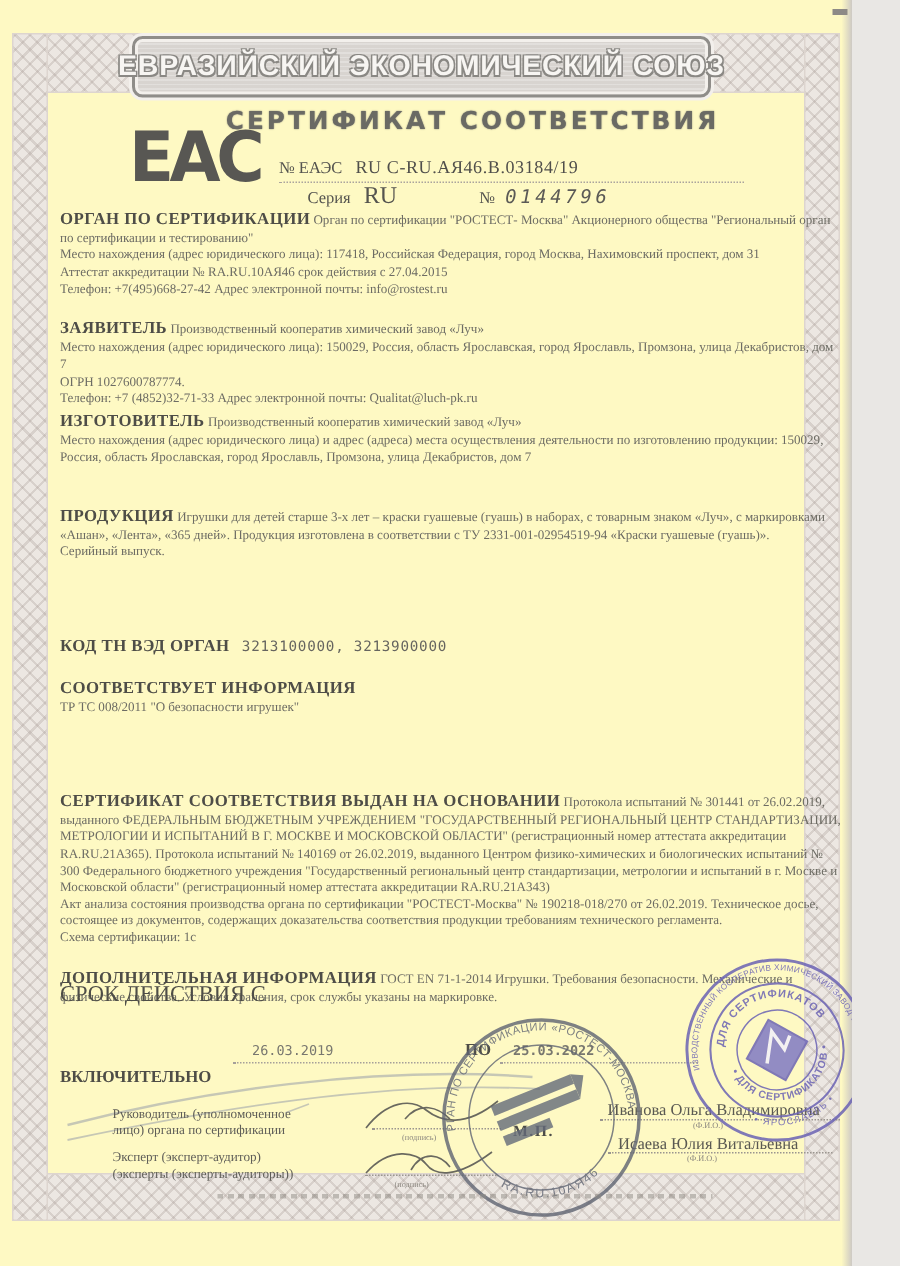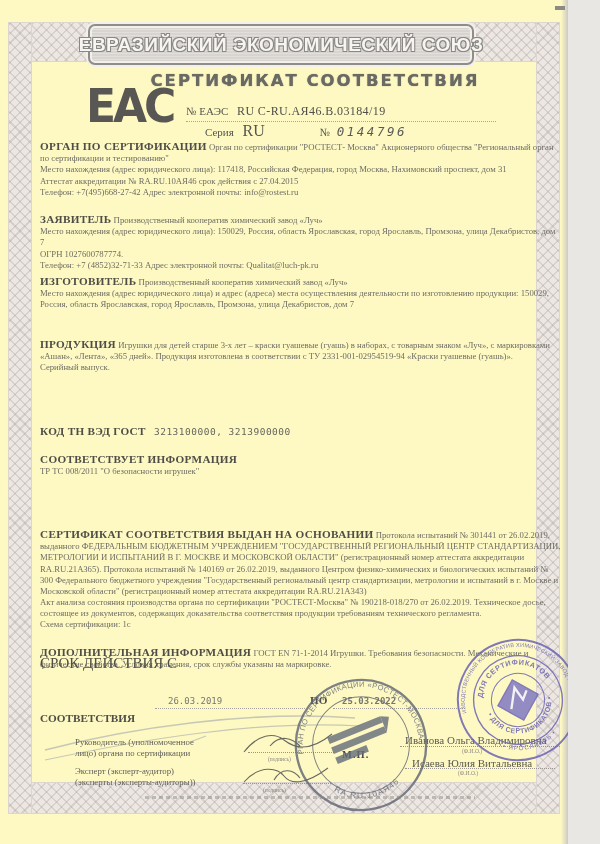--- a/index.html
+++ b/index.html
@@ -138,21 +138,21 @@
     <b>ИЗГОТОВИТЕЛЬ</b>
     <span class="body">Производственный кооператив химический завод «Луч»
 Место нахождения (адрес юридического лица) и адрес (адреса) места осуществления деятельности по изготовлению продукции: 150029, Россия, область Ярославская, город Ярославль, Промзона, улица Декабристов, дом 7</span>
   </div>
   <div class="sec s4">
     <b>ПРОДУКЦИЯ</b>
     <span class="body">Игрушки для детей старше 3-х лет – краски гуашевые (гуашь) в наборах, с товарным знаком «Луч», с маркировками «Ашан», «Лента», «365 дней». Продукция изготовлена в соответствии с ТУ 2331-001-02954519-94 «Краски гуашевые (гуашь)».
 Серийный выпуск.</span>
   </div>
   <div class="sec s5">
-    <b>КОД ТН ВЭД ГОСТ</b>
+    <b>КОД ТН ВЭД ОРГАН</b>
     <span class="code-val">3213100000, 3213900000</span>
   </div>
   <div class="sec s6">
     <b>СООТВЕТСТВУЕТ ИНФОРМАЦИЯ</b><br>
     <span class="body">ТР ТС 008/2011 "О безопасности игрушек"</span>
   </div>
   <div class="sec s7">
     <b>СЕРТИФИКАТ СООТВЕТСТВИЯ  ВЫДАН НА ОСНОВАНИИ</b>
     <span class="body">Протокола испытаний № 301441 от 26.02.2019, выданного ФЕДЕРАЛЬНЫМ БЮДЖЕТНЫМ УЧРЕЖДЕНИЕМ "ГОСУДАРСТВЕННЫЙ РЕГИОНАЛЬНЫЙ ЦЕНТР СТАНДАРТИЗАЦИИ, МЕТРОЛОГИИ И ИСПЫТАНИЙ В Г. МОСКВЕ И МОСКОВСКОЙ ОБЛАСТИ" (регистрационный номер аттестата аккредитации RA.RU.21АЗ65). Протокола испытаний № 140169 от 26.02.2019, выданного Центром физико-химических и биологических испытаний № 300 Федерального бюджетного учреждения "Государственный региональный центр стандартизации, метрологии и испытаний в г. Москве и Московской области" (регистрационный номер аттестата аккредитации RA.RU.21А343)
 Акт анализа состояния производства органа по сертификации "РОСТЕСТ-Москва" № 190218-018/270 от 26.02.2019. Техническое досье, состоящее из документов, содержащих доказательства соответствия продукции требованиям технического регламента.
@@ -162,21 +162,21 @@
     <b>ДОПОЛНИТЕЛЬНАЯ ИНФОРМАЦИЯ</b>
     <span class="body">ГОСТ EN 71-1-2014 Игрушки. Требования безопасности. Механические и физические свойства. Условия хранения, срок службы указаны на маркировке.</span>
   </div>
 
   <div class="valid-from">СРОК ДЕЙСТВИЯ С</div>
   <div class="date date-from">26.03.2019</div>
   <div class="dotline dl1"></div>
   <div class="valid-to-label">ПО</div>
   <div class="date date-to">25.03.2022</div>
   <div class="dotline dl2"></div>
-  <div class="valid-incl">СООТВЕТСТВИЯ</div>
+  <div class="valid-incl">ВКЛЮЧИТЕЛЬНО</div>
 
   <svg class="swoosh" viewBox="0 0 330 90">
     <path d="M5,58 C90,36 210,18 315,26" fill="none" stroke="#9aa0aa" stroke-width="1.6"></path>
     <path d="M5,68 C100,48 215,28 320,34" fill="none" stroke="#9aa0aa" stroke-width="1.2"></path>
     <path d="M150,50 l16,-6" fill="none" stroke="#9aa0aa" stroke-width="1.2"></path>
   </svg>
 
   <div class="role role1">Руководитель (уполномоченное
 лицо) органа по сертификации</div>
   <svg class="sig-art sa1" viewBox="0 0 100 26">

